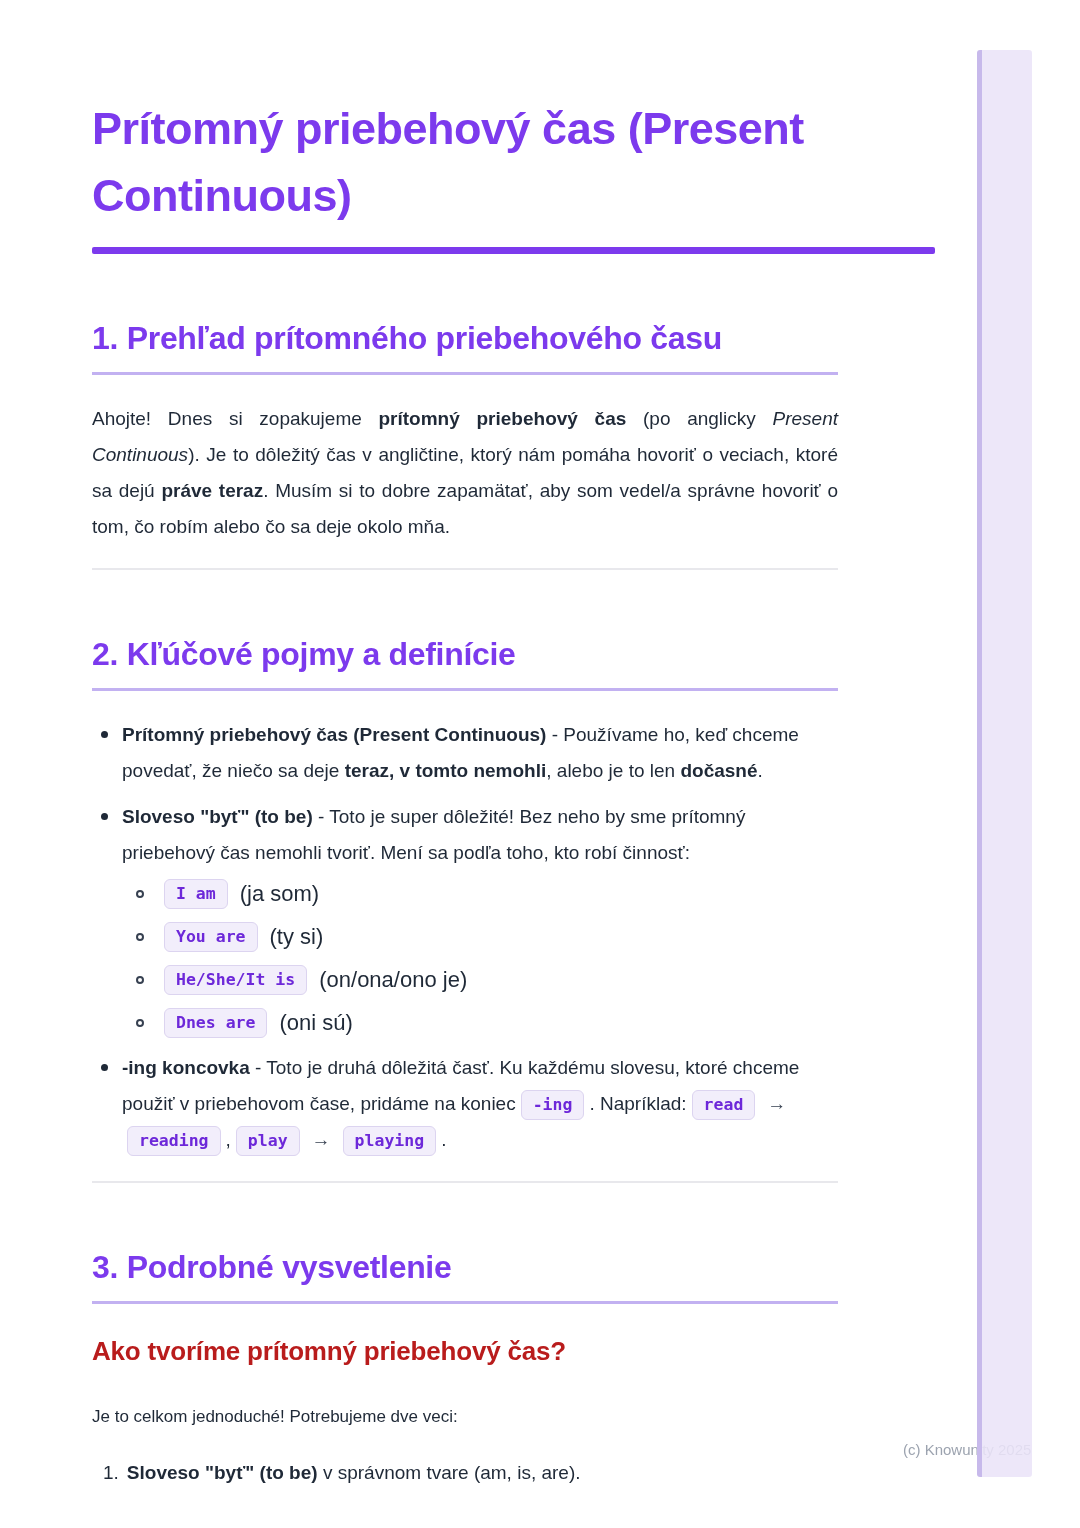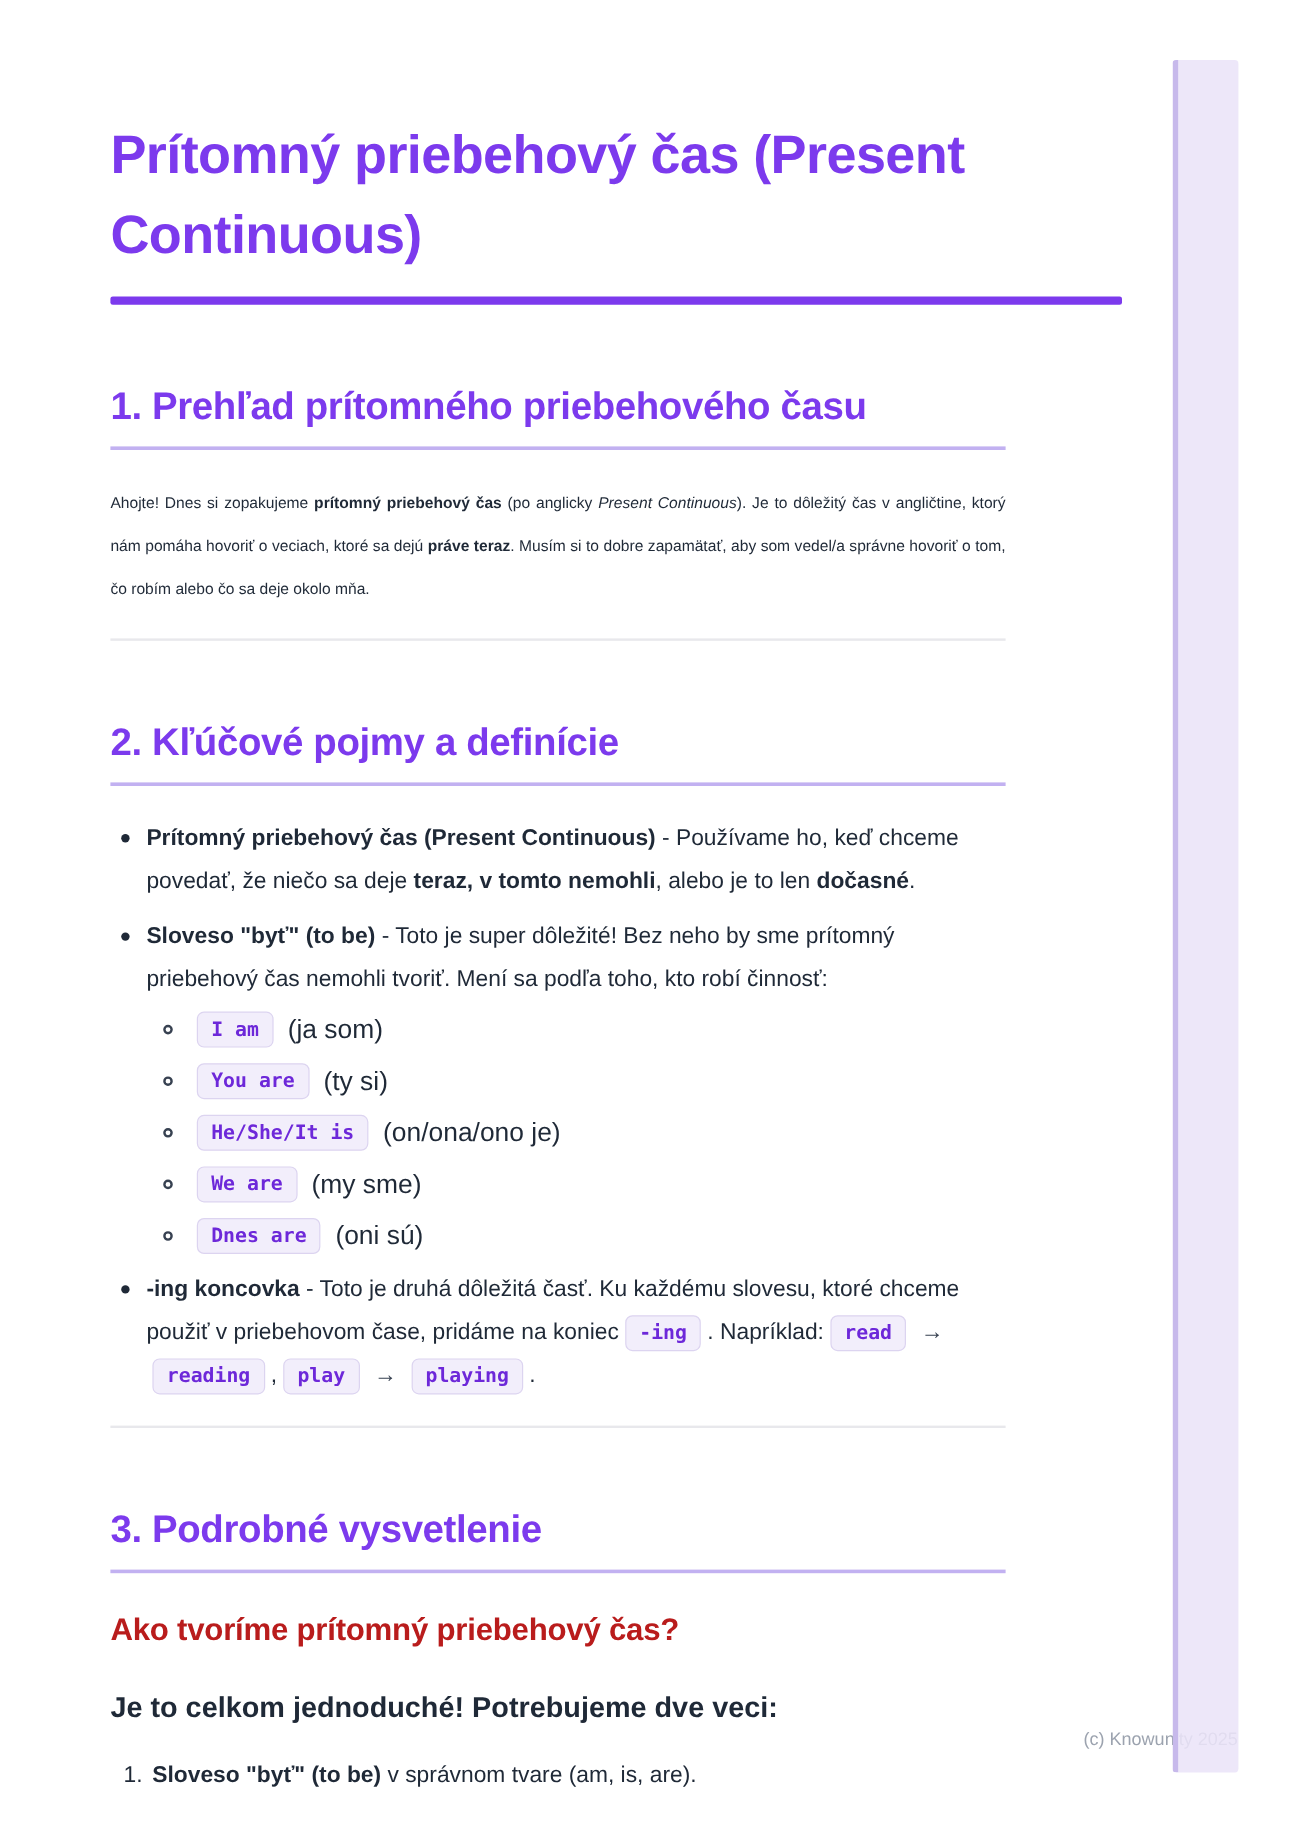--- a/index.html
+++ b/index.html
@@ -60,21 +60,21 @@
     font-size: 32px;
     font-weight: 700;
     color: #7C3AED;
     line-height: 1.15;
     padding-bottom: 15px;
     border-bottom: 3px solid #C2B1F1;
     letter-spacing: -0.3px;
   }
   .body-par {
     margin-top: 26px;
-    font-size: 13px;
+    font-size: 19px;
     line-height: 36px;
     color: #1F2937;
   }
   .justify { text-align: justify; }
   .divider {
     border: none;
     border-top: 2px solid #E8E8EC;
     margin-top: 23px;
   }
   ul.bullets {
@@ -143,24 +143,23 @@
   .li-body .chip, .body-par .chip { margin: 0 5px; vertical-align: baseline; }
   .sub-heading {
     margin-top: 32px;
     font-size: 26px;
     font-weight: 700;
     color: #b91c1c;
     letter-spacing: -0.2px;
   }
   .intro-par {
     margin-top: 32px;
-    font-size: 24px;
-    line-height: 36px;
-    color: #1F2937;
-    font-weight: bold;
+    font-size: 17px;
+    line-height: 36px;
+    color: #1F2937;
   }
   ol.numbered {
     list-style: none;
     margin-top: 20px;
   }
   ol.numbered > li {
     padding-left: 11px;
     font-size: 19px;
     line-height: 36px;
   }
@@ -202,25 +201,20 @@
             </li>
             <li>
               <span class="circle-marker"></span>
               <span class="chip">You are</span>
               <span class="sub-label">(ty si)</span>
             </li>
             <li>
               <span class="circle-marker"></span>
               <span class="chip">He/She/It is</span>
               <span class="sub-label">(on/ona/ono je)</span>
-            </li>
-            <li>
-              <span class="circle-marker"></span>
-              <span class="chip">We are</span>
-              <span class="sub-label">(my sme)</span>
             </li>
             <li>
               <span class="circle-marker"></span>
               <span class="chip">Dnes are</span>
               <span class="sub-label">(oni sú)</span>
             </li>
           </ul>
         </li>
         <li class="bullet">
           <span class="li-body"><span class="seg-bold">-ing koncovka</span><span class="seg-text"> - Toto je druhá dôležitá časť. Ku každému slovesu, ktoré chceme použiť v priebehovom čase, pridáme na koniec</span><span class="chip">-ing</span><span class="seg-text">. Napríklad:</span><span class="chip">read</span><span class="seg-arrow">→</span><span class="chip">reading</span><span class="seg-text">,</span><span class="chip">play</span><span class="seg-arrow">→</span><span class="chip">playing</span><span class="seg-text">.</span></span>

